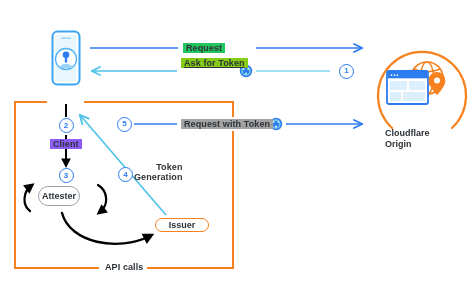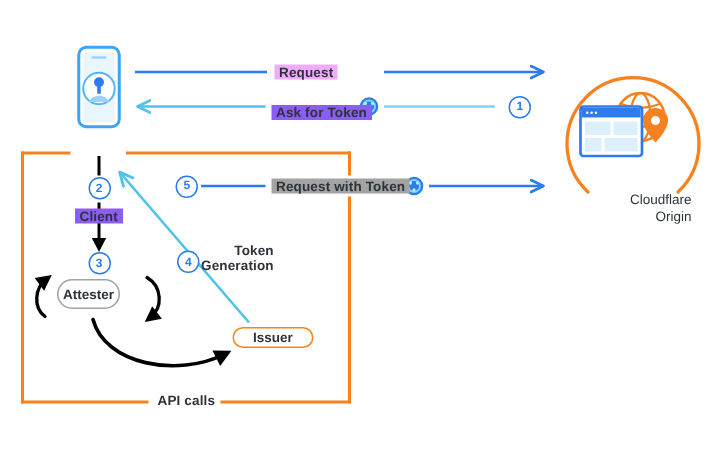--- a/index.html
+++ b/index.html
@@ -11,21 +11,21 @@
   }
   #stage{position:relative;width:473px;height:300px;}
   .abs{position:absolute;}
 
   
   .lbl{
     font-size:9px;font-weight:bold;color:#2e3338;
     letter-spacing:.1px;white-space:nowrap;line-height:1.15;
   }
   .origin-lbl{
-    font-size:9px;font-weight:normal;color:#2e3338;text-align:right;
+    font-size:9px;font-weight:bold;color:#2e3338;text-align:left;
     line-height:1.2;white-space:nowrap;
   }
 
   
   .pill{
     box-sizing:border-box;display:flex;align-items:center;justify-content:center;
     border-radius:999px;background:#ffffff;font-size:9px;font-weight:bold;
     color:#2e3338;white-space:nowrap;
   }
   .pill-attester{border:1.4px solid #9aa4ad;}
@@ -155,23 +155,23 @@
   </div>
 
   <div class="abs pill pill-issuer" style="left:155px;top:218px;width:54px;height:14px;">
     <span>Issuer</span>
   </div>
 
   <div class="abs lbl" style="left:50px;top:112px;background:#8b5cf6;padding:0 3px;margin-top:27px;">Client</div>
 
   <div class="abs lbl" style="left:102px;top:262px;background:#fff;padding:0 3px;">API calls</div>
 
-  <div class="abs lbl" style="left:183px;top:43px;background:#f0abfc;padding:0 3px;text-align:right;">Request</div>
-
-  <div class="abs lbl" style="left:181px;top:70px;background:#8b5cf6;padding:0 3px;">Ask for Token</div>
+  <div class="abs lbl" style="left:183px;top:43px;background:#22c55e;padding:0 3px;text-align:right;">Request</div>
+
+  <div class="abs lbl" style="left:181px;top:58px;background:#84cc16;padding:0 3px;text-decoration:underline;">Ask for Token</div>
 
   <div class="abs lbl" style="left:181px;top:119px;background:#a3a3a3;padding:0 3px;">Request with Token</div>
 
   <div class="abs" style="left:134px;top:162px;text-align:right;">
     <div class="lbl">Token</div>
     <div class="lbl">Generation</div>
   </div>
 
   <div class="abs origin-lbl" style="left:385px;top:128px;width:76px;">
     <div>Cloudflare</div>

